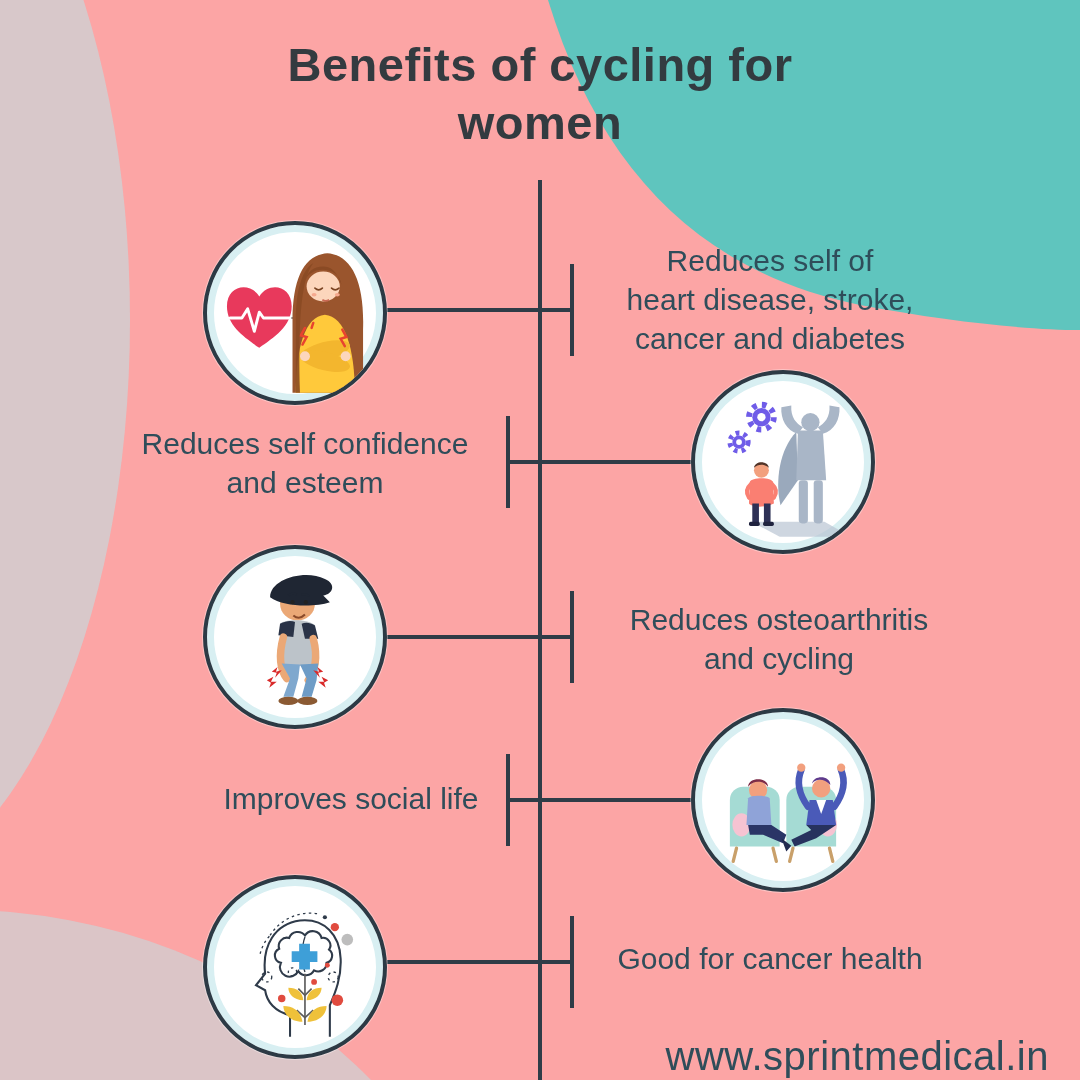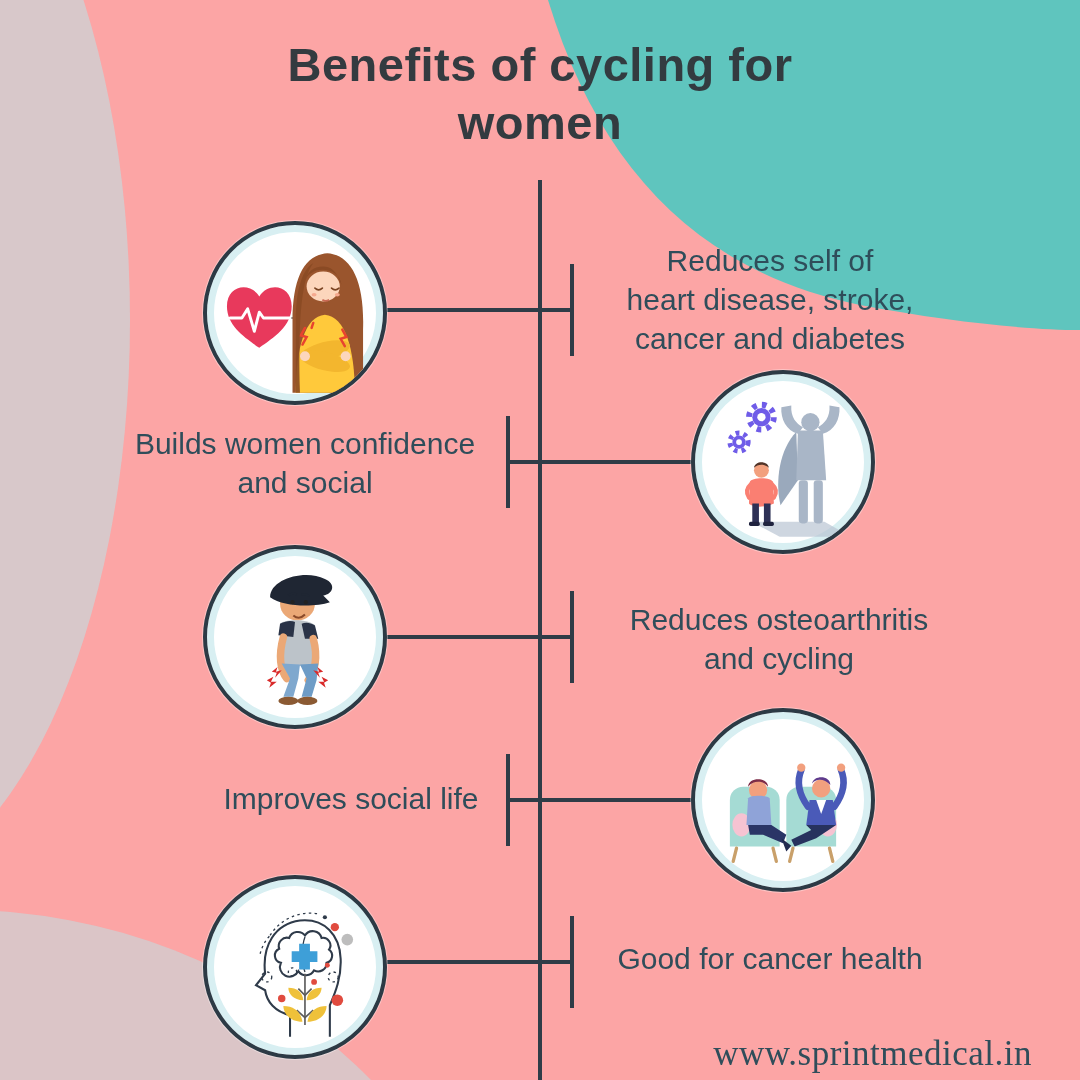--- a/index.html
+++ b/index.html
@@ -26,21 +26,21 @@
   .c2{left:691px;top:370px}
   .c3{left:203px;top:545px}
   .c4{left:691px;top:708px}
   .c5{left:203px;top:875px}
   .t1{left:555px;top:241px;width:430px}
   .t2{left:100px;top:424px;width:410px}
   .t3{left:564px;top:600px;width:430px}
   .t4{left:146px;top:779px;width:410px}
   .t5{left:555px;top:939px;width:430px}
   .website{
-    position:absolute;right:48px;top:1034px;font-size:35px;color:#2F4D5A;letter-spacing:.5px;font-family:Liberation Serif, serif;
+    position:absolute;right:31px;top:1034px;font-size:40px;color:#2F4D5A;letter-spacing:.5px;
   }
 </style>
 </head>
 <body>
 
 <div class="canvas">
 
   <svg class="bg-svg" viewBox="0 0 1080 1080">
     <ellipse cx="-140" cy="320" rx="270" ry="570" fill="#B9E6EA" opacity="0.55"></ellipse>
     <ellipse cx="-40" cy="1440" rx="560" ry="530" fill="#B9E6EA" opacity="0.5"></ellipse>
@@ -94,22 +94,22 @@
     </svg>
   </div>
 
   <div class="label t1">
     <div>Reduces self of</div>
     <div>heart disease, stroke,</div>
     <div>cancer and diabetes</div>
   </div>
 
   <div class="label t2">
-    <div>Builds women confidence</div>
-    <div>and social</div>
+    <div>Reduces self confidence</div>
+    <div>and esteem</div>
   </div>
 
   <div class="circle c2">
     <svg viewBox="0 0 200 200">
       <polygon points="62,172 150,172 182,190 96,190" fill="#B9C4D3" opacity="0.7"></polygon>
       <path d="M116,64 C96,84 90,124 97,152 L118,122 Z" fill="#9AA9BC"></path>
       <g fill="#A9B6C7">
         <circle cx="133" cy="52" r="11"></circle>
         <path d="M118,62 L148,62 L152,122 L116,122 Z"></path>
         <path d="M118,66 C104,62 97,48 98,34 L110,32 C109,46 116,54 124,58 Z"></path>

